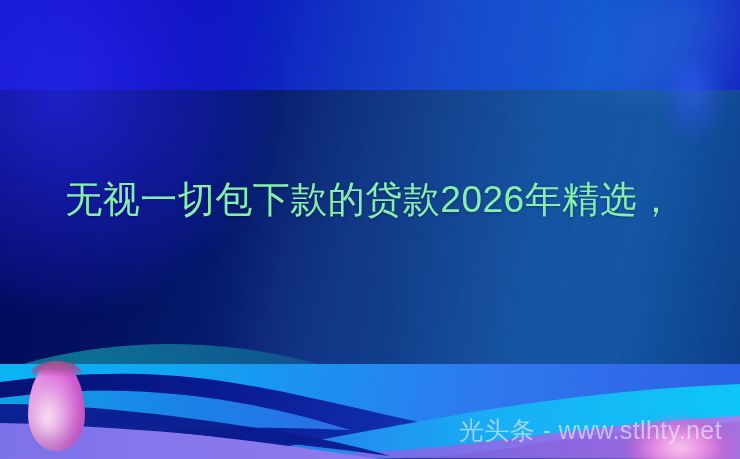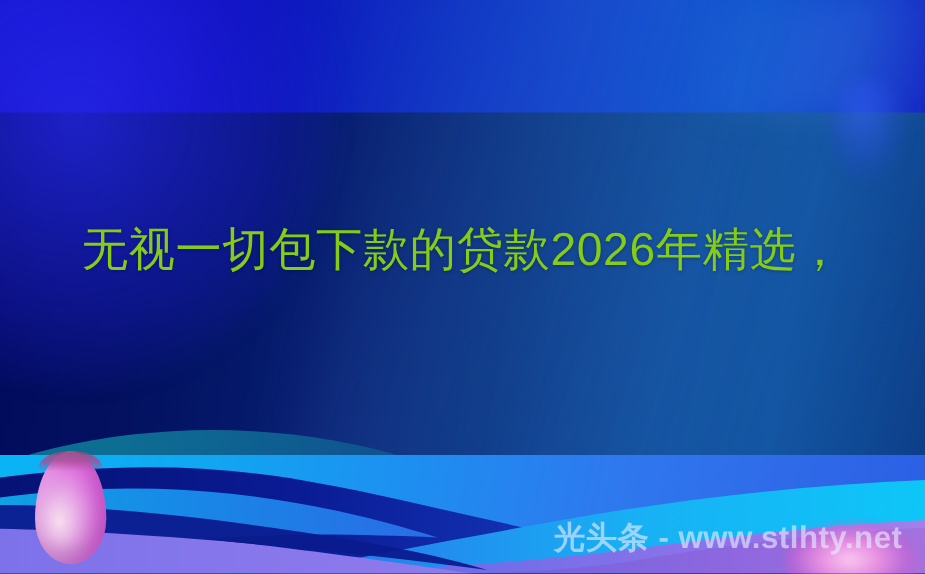--- a/index.html
+++ b/index.html
@@ -126,40 +126,40 @@
 
   
   .title-wrap {
     position: absolute;
     left: 0; top: 175px;
     width: 740px;
     text-align: center;
     z-index: 6;
   }
   .title-line {
-    color: #84cc16;
+    color: #86efac;
     font-size: 37px;
     line-height: 50px;
     letter-spacing: 0.5px;
     font-weight: 400;
     white-space: nowrap;
     text-shadow: 0 1px 3px rgba(0,0,20,0.28);
   }
 
   
   .watermark {
     position: absolute;
     right: 18px; bottom: 14px;
     z-index: 7;
     color: rgba(232,238,255,0.62);
     font-size: 25px;
     line-height: 30px;
     letter-spacing: 0.4px;
     white-space: nowrap;
-    font-weight: 700;
+    font-weight: 400;
   }
 </style>
 </head>
 <body>
 
 <div id="poster">
 
   <div class="sky-top"></div>
   <div class="sky-bottom"></div>
   <div class="sky-glow-left"></div>

